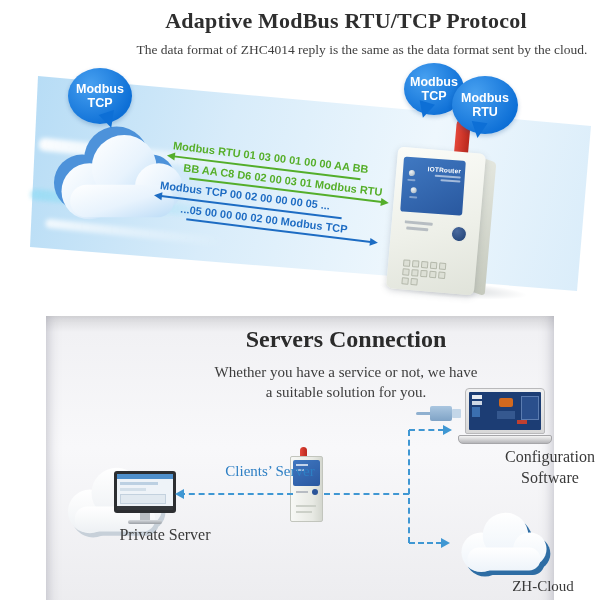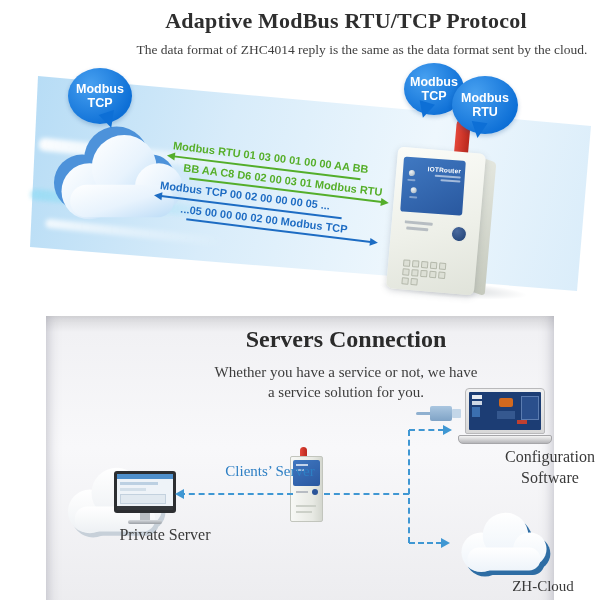--- a/index.html
+++ b/index.html
@@ -180,21 +180,21 @@
   <div class="abs bubble" style="left:452px;top:76px;width:66px;height:58px;">
     <span class="tail" style="bottom:-12px;left:18px;transform:rotate(8deg);"></span>
     <div>Modbus</div>
     <div>RTU</div>
   </div>
 
   <div class="abs panel">
 
     <div class="abs center serif s2-title">Servers Connection</div>
     <div class="abs center serif s2-sub" style="top:48px;">Whether you have a service or not, we have</div>
-    <div class="abs center serif s2-sub" style="top:68px;">a service solution for you.</div>
+    <div class="abs center serif s2-sub" style="top:68px;">a suitable solution for you.</div>
 
     <div class="abs" style="left:412px;top:72px;width:94px;height:56px;">
       <div class="lap-screen">
         <div class="lap-display">
           <span class="abs" style="left:3px;top:3px;width:10px;height:4px;background:#e8ecf2;"></span>
           <span class="abs" style="left:3px;top:9px;width:10px;height:4px;background:#cfd8e4;"></span>
           <span class="abs" style="left:3px;top:15px;width:8px;height:10px;background:#3b6fb0;"></span>
           <span class="abs" style="left:30px;top:6px;width:14px;height:9px;background:#d2691e;border-radius:2px;"></span>
           <span class="abs" style="left:28px;top:19px;width:18px;height:8px;background:#35588f;"></span>
           <span class="abs" style="left:52px;top:4px;width:16px;height:22px;background:#2a4f8c;border:1px solid #5b7cb0;"></span>

